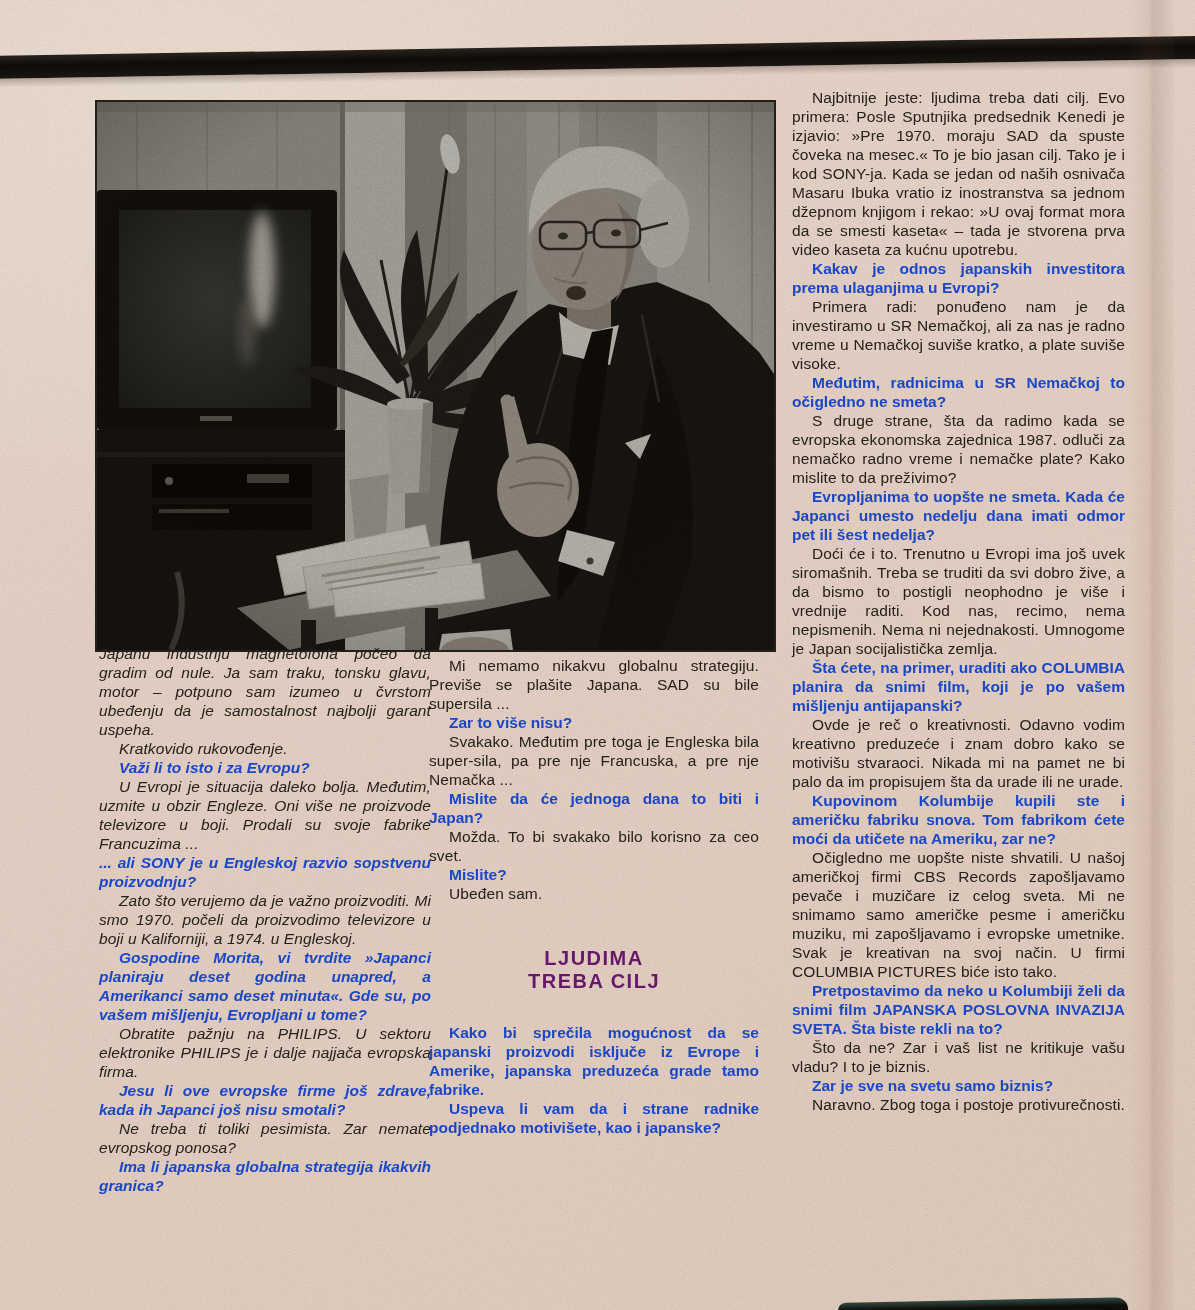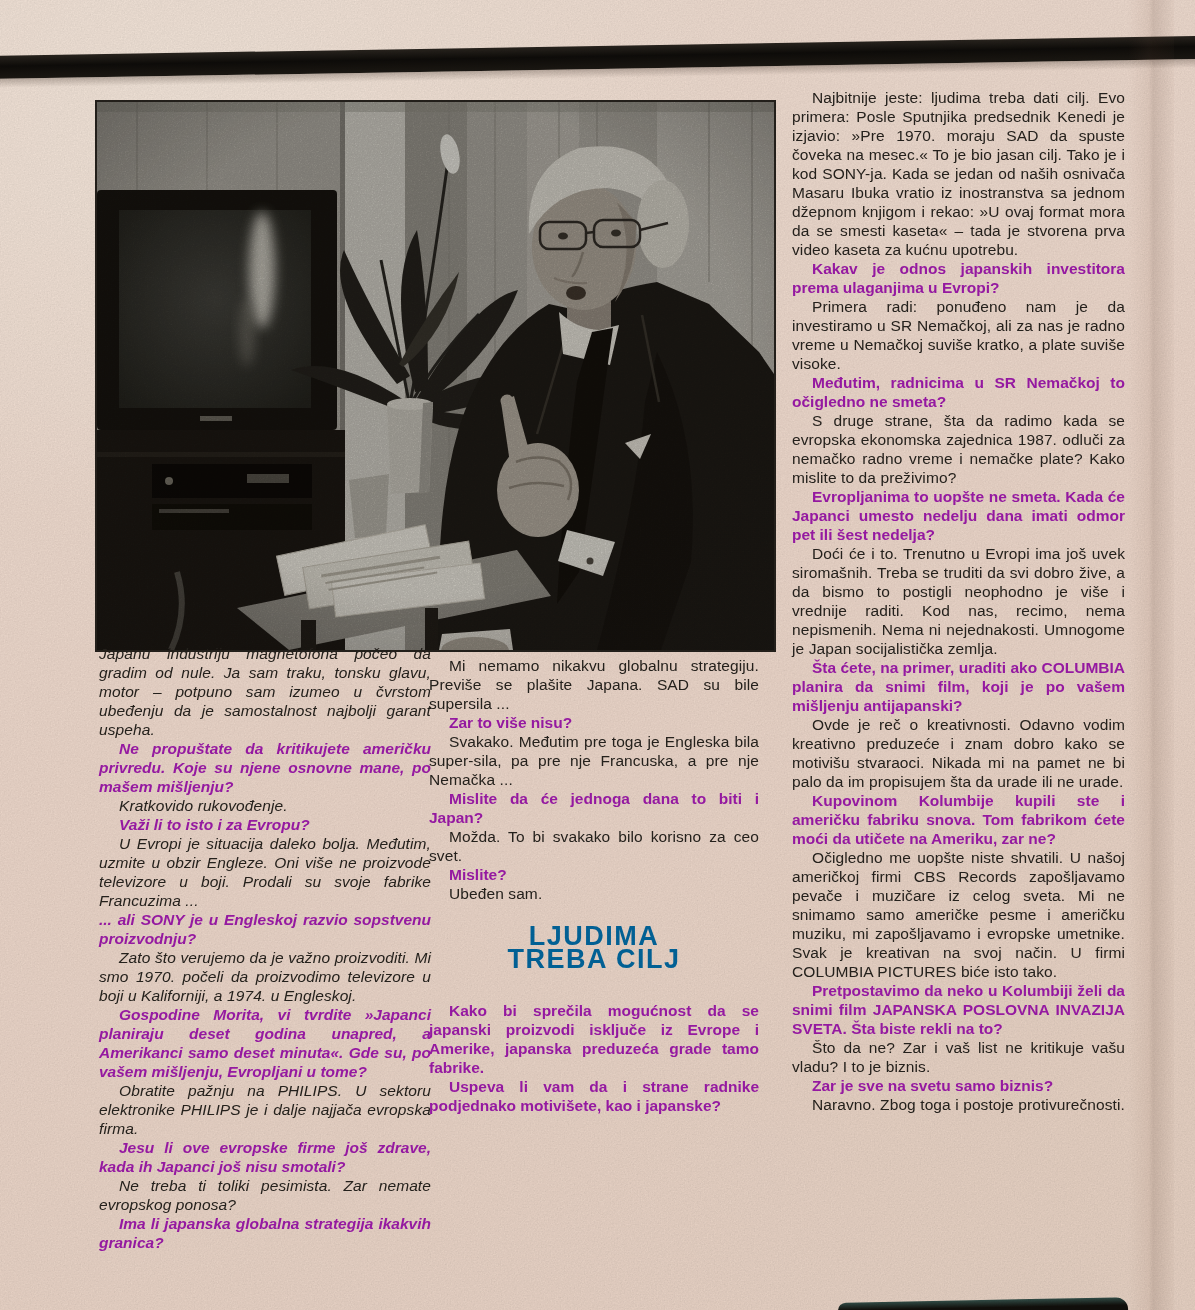--- a/index.html
+++ b/index.html
@@ -30,33 +30,33 @@
     border:2px solid #26221d;background:#b0aca3;
   }
   .photo svg{display:block;}
 
   
   .col{
     position:absolute;text-align:justify;color:#28241f;
     font-size:15.5px;line-height:19px;letter-spacing:.1px;
   }
   .col p{margin:0;text-indent:20px;}
-  p.q{font-weight:bold;color:#a21caf;letter-spacing:0;}
+  p.q{font-weight:bold;color:#1d4ed8;letter-spacing:0;}
   p.flush{text-indent:0;}
   .mt-xs{margin-top:3px;}
   .mt-s{margin-top:9px;}
   .mt-l{margin-top:24px;}
   .col-left{left:99px;top:644px;width:332px;font-style:italic;}
   .col-mid{left:429px;top:656px;width:330px;}
   .col-right{left:792px;top:88px;width:333px;}
 
   .heading{
     font-weight:bold;text-align:center;text-indent:0;
-    font-size:27px;line-height:23px;letter-spacing:1.5px;
-    margin:22px 0 30px;color:#0369a1;
+    font-size:20px;line-height:23px;letter-spacing:1.5px;
+    margin:44px 0 30px;color:#701a75;
   }
 
   
   .crease{
     position:absolute;top:0;left:1128px;width:46px;height:100%;pointer-events:none;
     background:linear-gradient(90deg, rgba(150,110,90,0) 0%, rgba(140,100,80,.10) 45%, rgba(90,60,45,.16) 55%, rgba(150,110,90,.04) 100%);
   }
 
   
   .bottom-mark{
@@ -209,21 +209,20 @@
         <rect x="328" y="506" width="13" height="42" fill="#241f19"></rect>
       </g>
 
       <rect x="0" y="0" width="677" height="548" fill="url(#vig)"></rect>
       <rect x="0" y="0" width="677" height="548" filter="url(#grain)" opacity=".2"></rect>
     </svg>
   </div>
 
   <div class="col col-left">
     <p class="a flush">Japanu industriju magnetofona počeo da gradim od nule. Ja sam traku, tonsku glavu, motor – potpuno sam izumeo u čvrstom ubeđenju da je samostalnost najbolji garant uspeha.</p>
-    <p class="q">Ne propuštate da kritikujete američku privredu. Koje su njene osnovne mane, po mašem mišljenju?</p>
     <p class="a">Kratkovido rukovođenje.</p>
     <p class="q">Važi li to isto i za Evropu?</p>
     <p class="a">U Evropi je situacija daleko bolja. Međutim, uzmite u obzir Engleze. Oni više ne proizvode televizore u boji. Prodali su svoje fabrike Francuzima ...</p>
     <p class="q flush">... ali SONY je u Engleskoj razvio sopstvenu proizvodnju?</p>
     <p class="a">Zato što verujemo da je važno proizvoditi. Mi smo 1970. počeli da proizvodimo televizore u boji u Kaliforniji, a 1974. u Engleskoj.</p>
     <p class="q">Gospodine Morita, vi tvrdite »Japanci planiraju deset godina unapred, a Amerikanci samo deset minuta«. Gde su, po vašem mišljenju, Evropljani u tome?</p>
     <p class="a">Obratite pažnju na PHILIPS. U sektoru elektronike PHILIPS je i dalje najjača evropska firma.</p>
     <p class="q">Jesu li ove evropske firme još zdrave, kada ih Japanci još nisu smotali?</p>
     <p class="a">Ne treba ti toliki pesimista. Zar nemate evropskog ponosa?</p>
     <p class="q">Ima li japanska globalna strategija ikakvih granica?</p>

